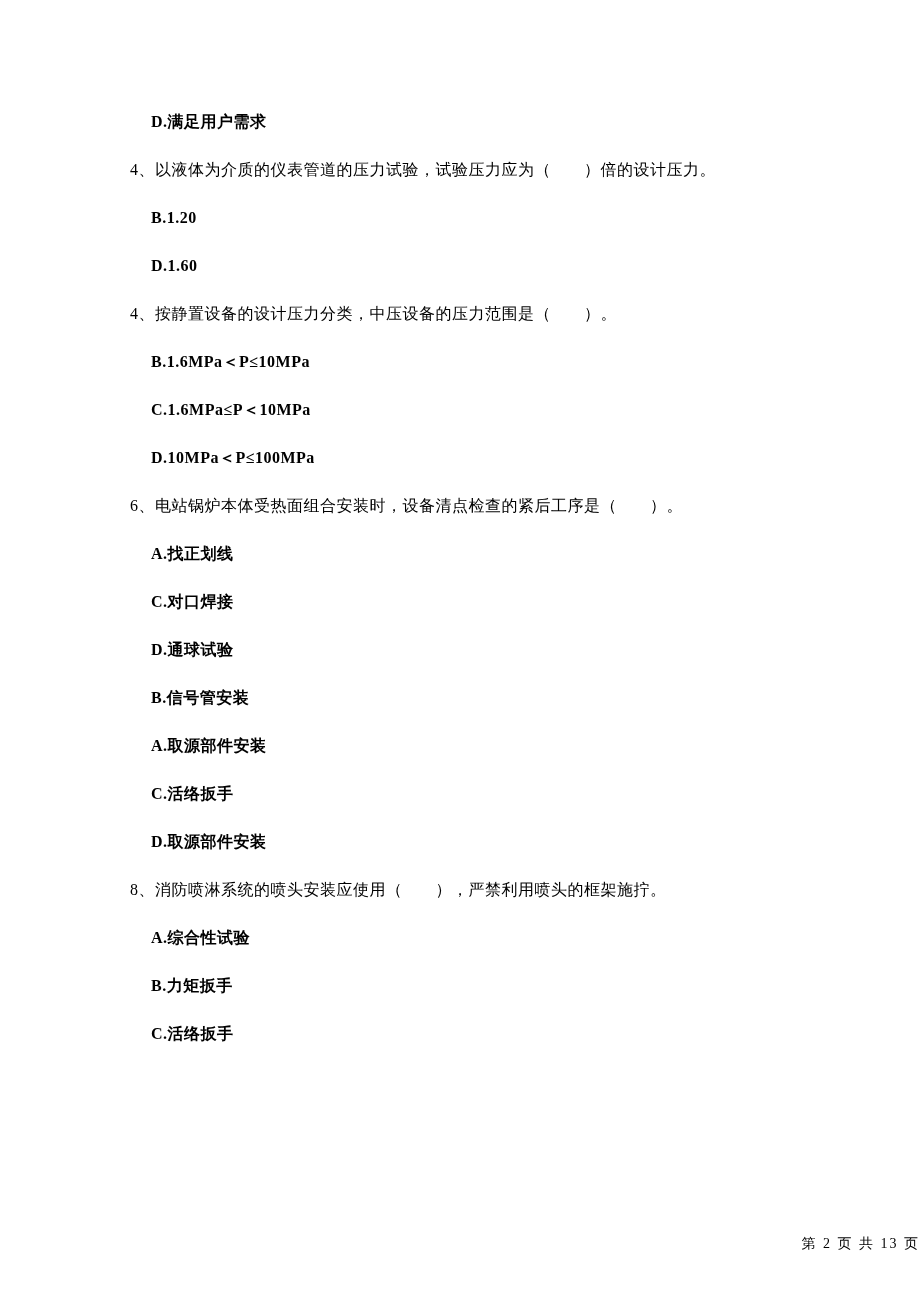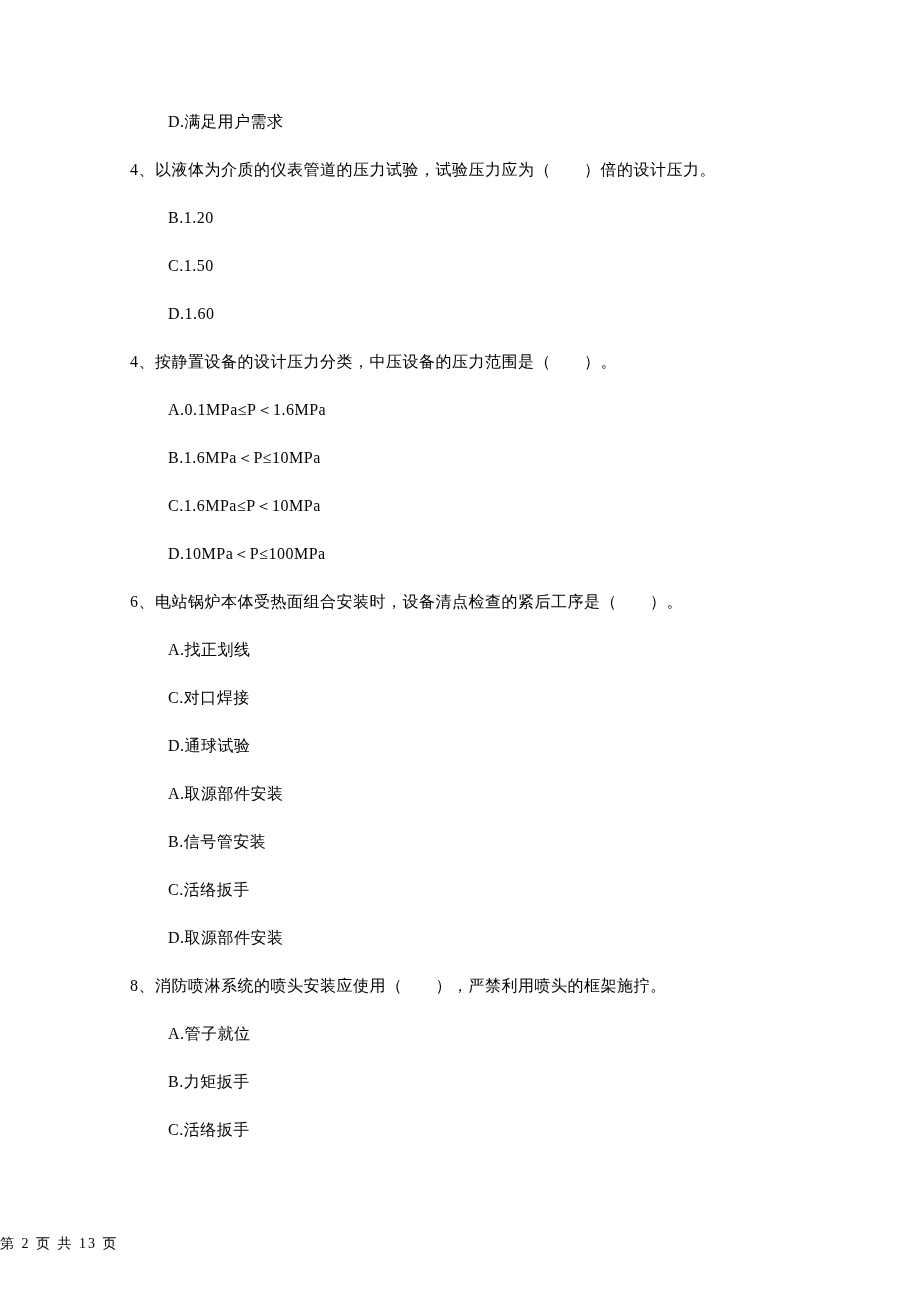--- a/index.html
+++ b/index.html
@@ -10,68 +10,67 @@
     font-family: "SimSun", "宋体", serif;
     font-size: 16px;
     color: #000000;
     line-height: 1.5;
     position: relative;
   }
   .page {
     padding: 110px 130px 60px 130px;
   }
   .option-line {
-    margin-left: 38px;
+    margin-left: 21px;
     margin-bottom: 24px;
     letter-spacing: 0.5px;
+    font-weight: bold;
   }
   .question-line {
     margin-bottom: 24px;
     margin-top: 16px;
     letter-spacing: 0.5px;
     font-family: Liberation Serif, serif;
   }
   .footer {
     position: absolute;
     bottom: 48px;
     left: 0;
     width: 100%;
-    text-align: left;
+    text-align: right;
     font-size: 14px;
     letter-spacing: 2px;
   }
 </style>
 </head>
 <body>
 
 <div class="page">
 
   <div class="option-line">D.满足用户需求</div>
 
   <div class="question-line">4、以液体为介质的仪表管道的压力试验，试验压力应为（　　）倍的设计压力。</div>
   <div class="option-line">B.1.20</div>
-  <div class="option-line">C.1.50</div>
   <div class="option-line">D.1.60</div>
 
   <div class="question-line">4、按静置设备的设计压力分类，中压设备的压力范围是（　　）。</div>
-  <div class="option-line">A.0.1MPa≤P＜1.6MPa</div>
   <div class="option-line">B.1.6MPa＜P≤10MPa</div>
   <div class="option-line">C.1.6MPa≤P＜10MPa</div>
   <div class="option-line">D.10MPa＜P≤100MPa</div>
 
   <div class="question-line">6、电站锅炉本体受热面组合安装时，设备清点检查的紧后工序是（　　）。</div>
   <div class="option-line">A.找正划线</div>
   <div class="option-line">C.对口焊接</div>
   <div class="option-line">D.通球试验</div>
 
+  <div class="option-line">B.信号管安装</div>
   <div class="option-line">A.取源部件安装</div>
-  <div class="option-line">B.信号管安装</div>
   <div class="option-line">C.活络扳手</div>
   <div class="option-line">D.取源部件安装</div>
 
   <div class="question-line">8、消防喷淋系统的喷头安装应使用（　　），严禁利用喷头的框架施拧。</div>
-  <div class="option-line">A.管子就位</div>
+  <div class="option-line">A.综合性试验</div>
   <div class="option-line">B.力矩扳手</div>
   <div class="option-line">C.活络扳手</div>
 
 </div>
 
 <div class="footer">第 2 页 共 13 页</div>
 
 </body></html>

